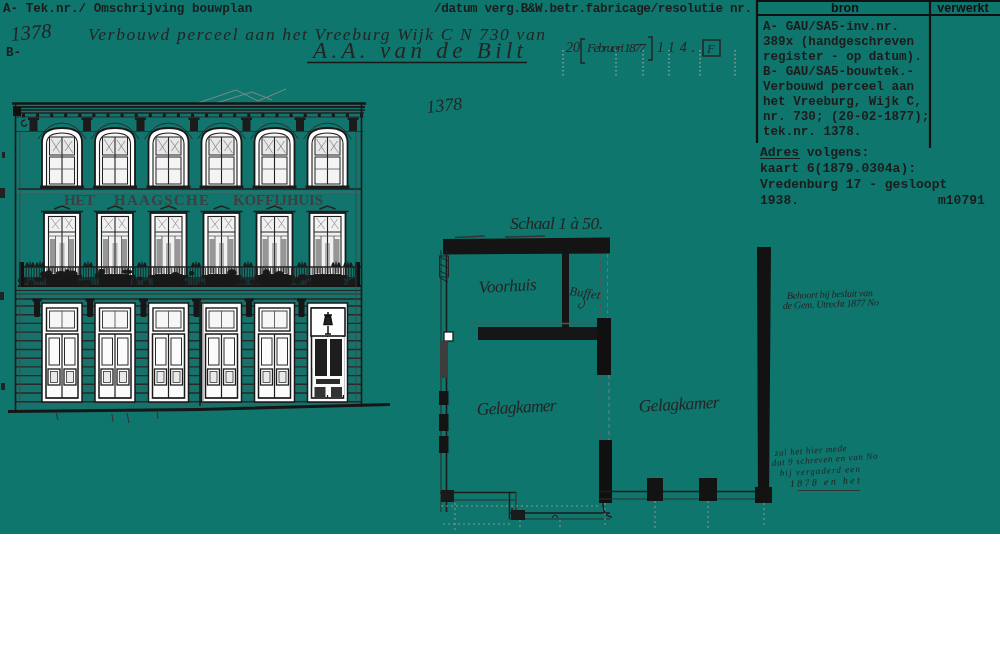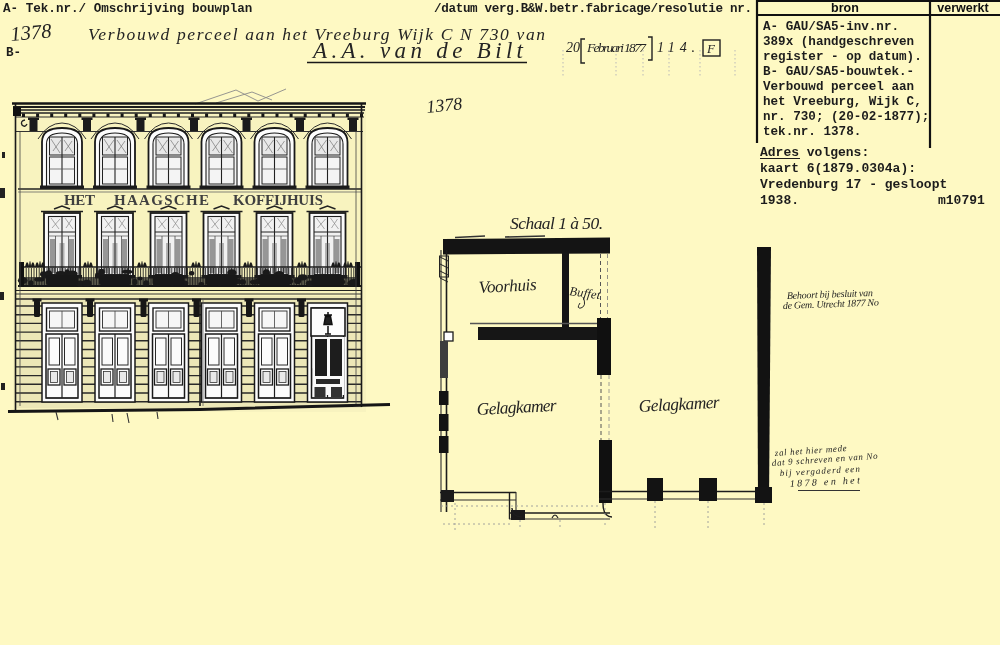--- a/index.html
+++ b/index.html
@@ -1,16 +1,16 @@
 <!DOCTYPE html>
 <html><head>
 <meta charset="utf-8">
 <style>
   html,body{margin:0;padding:0;background:#ffffff;}
-  .page{position:relative;width:1000px;height:645px;background:#fef9c3;overflow:hidden;
+  .page{position:relative;width:1000px;height:534px;background:#0f766e;overflow:hidden;
         font-family:"Liberation Mono", monospace;}
   svg{position:absolute;left:0;top:0;}
   .mono{font-family:"Liberation Mono", monospace;font-weight:bold;fill:#1c1c1c;}
   .sans{font-family:"Liberation Sans", sans-serif;font-weight:bold;fill:#111;}
   .hand{font-family:"Liberation Serif", serif;font-style:italic;fill:#242424;}
 </style>
 </head>
 <body>
 <div class="page">
 <svg width="1000" height="649" viewBox="0 0 1000 649">

